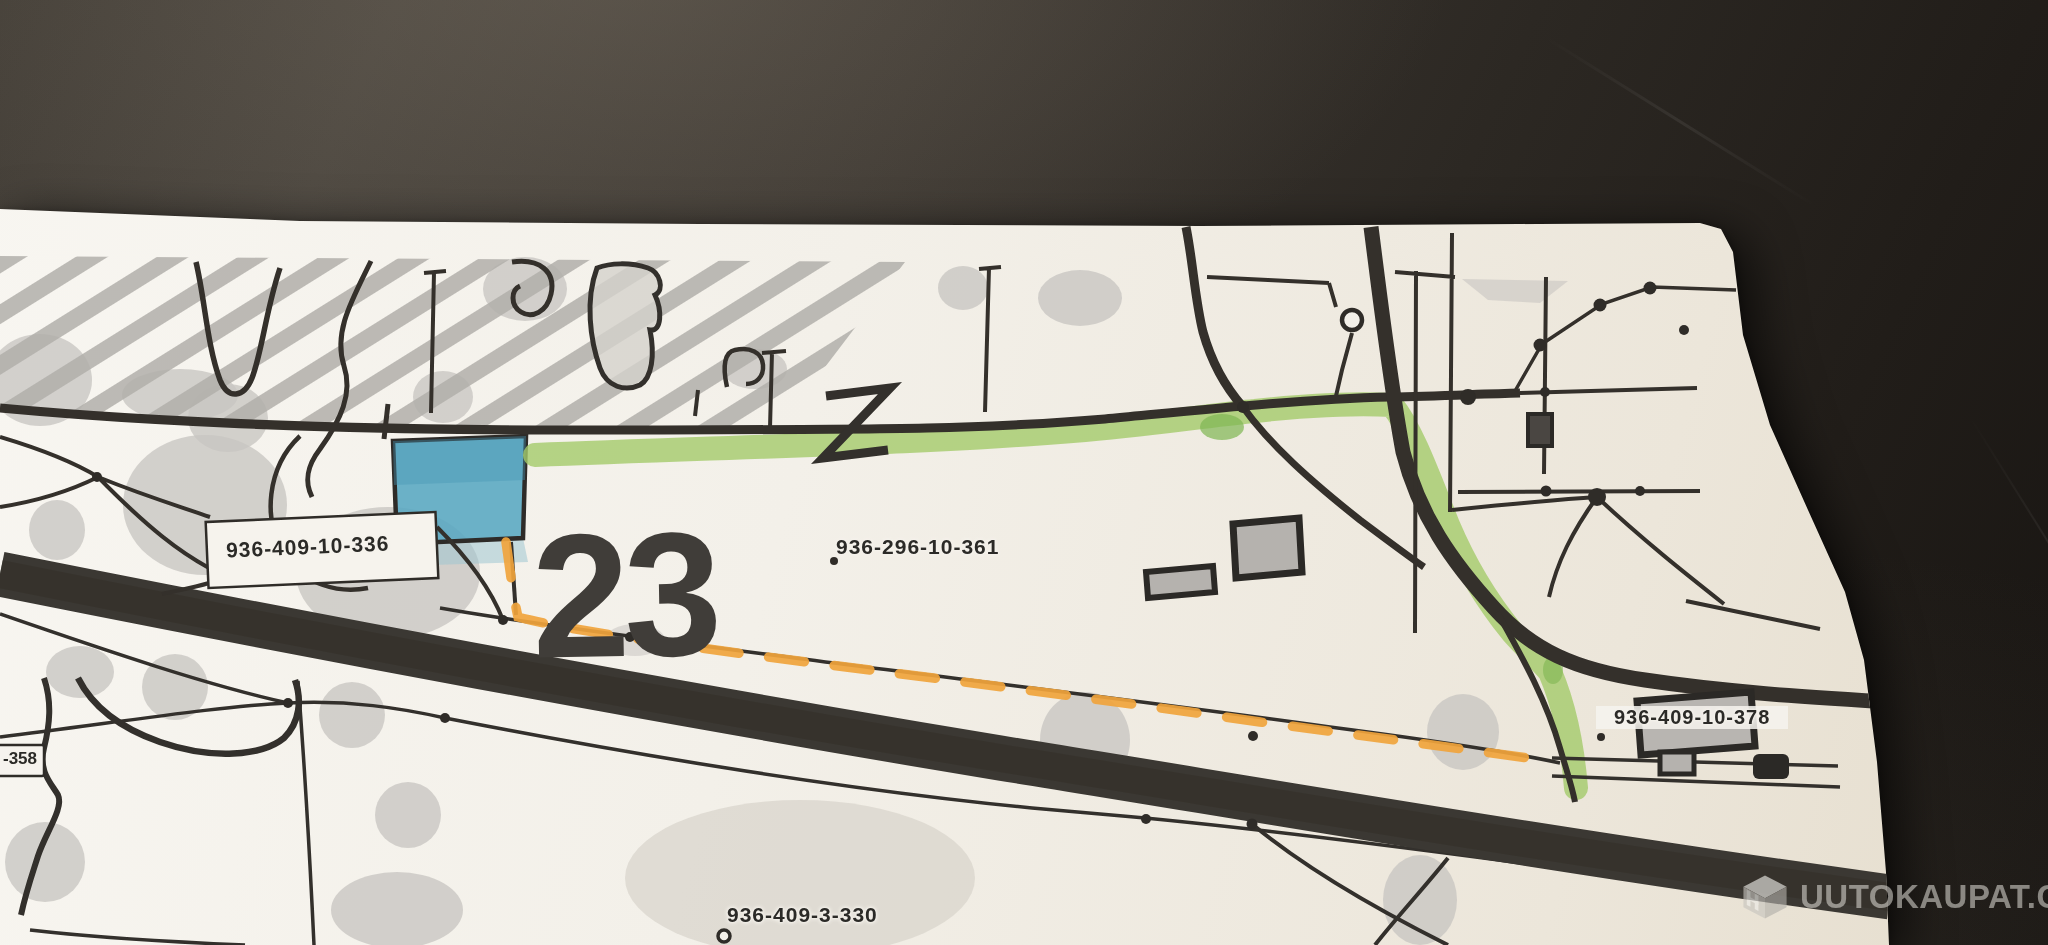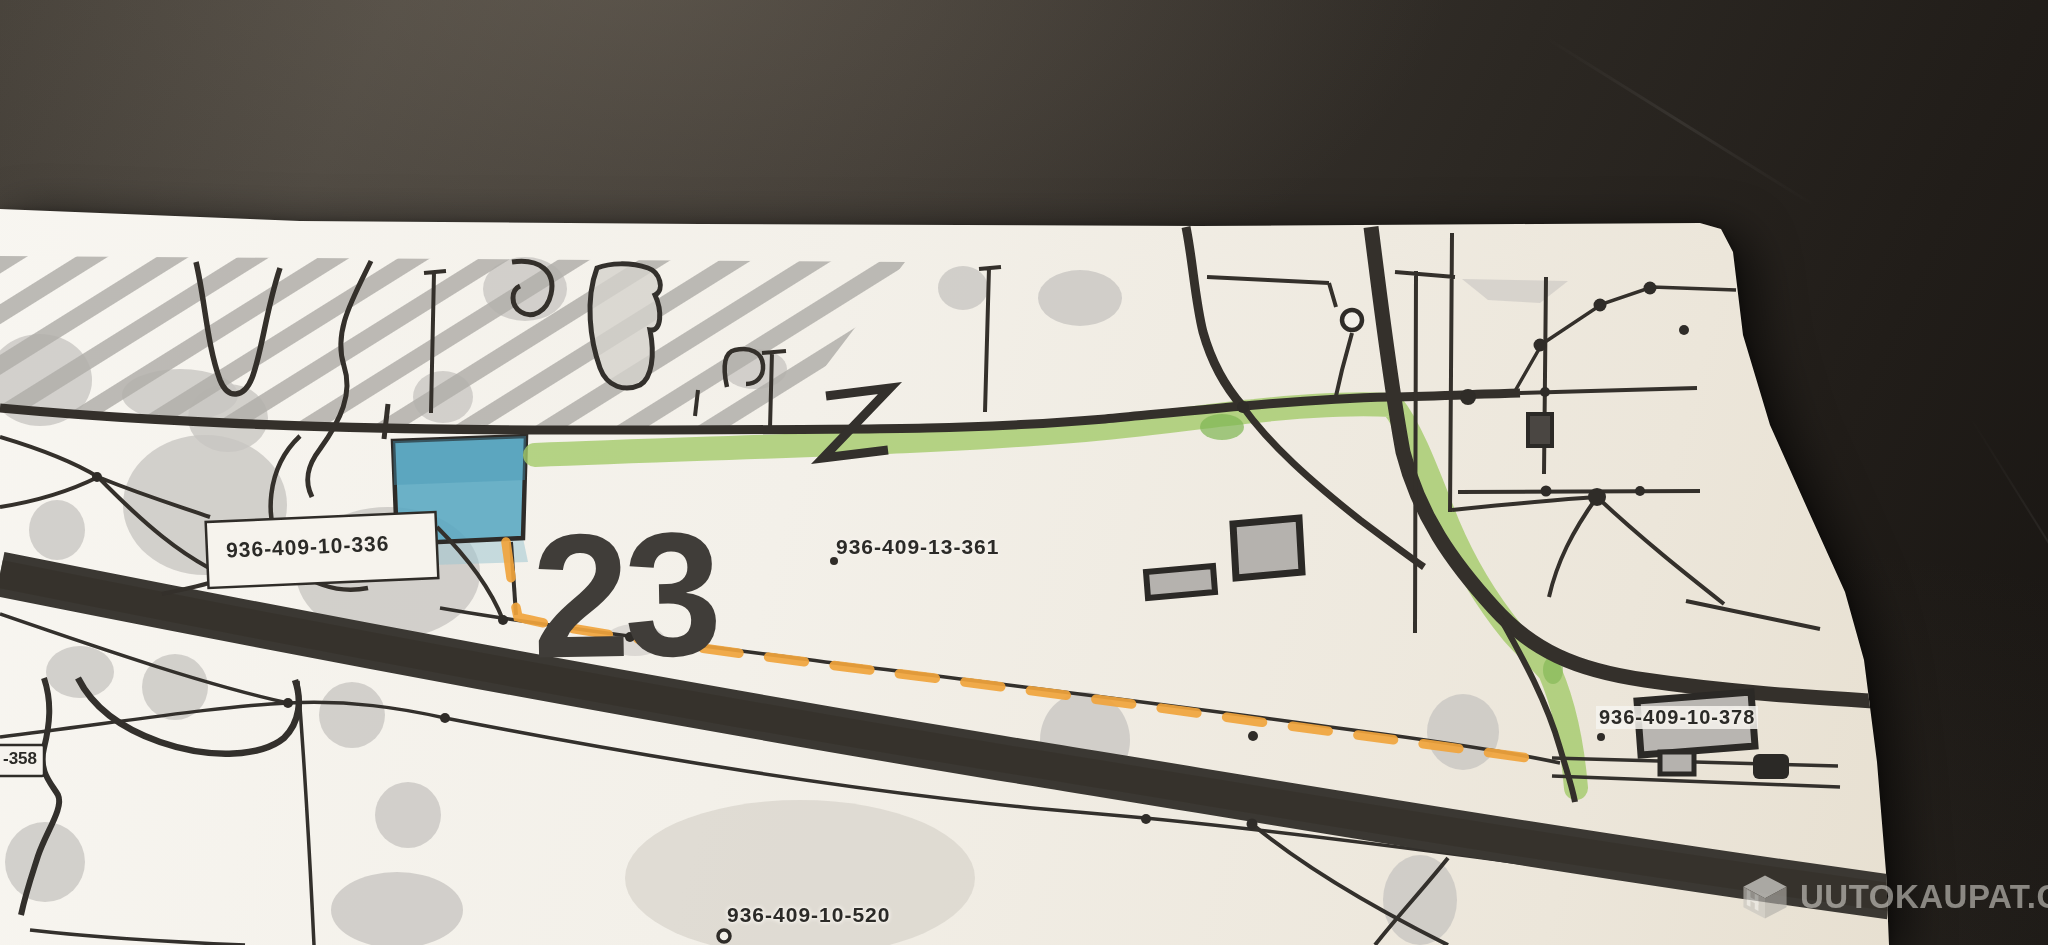--- a/index.html
+++ b/index.html
@@ -18,21 +18,21 @@
   .paper{position:absolute;left:0;top:0;width:2048px;height:945px;
     background:linear-gradient(105deg,#f8f6f1 0%,#f3f0e9 40%,#ece6da 78%,#e5ddcd 100%);
     clip-path:polygon(0px 209px,300px 221px,700px 224px,1200px 226px,1700px 223px,1721px 229px,1733px 252px,1743px 335px,1770px 425px,1808px 510px,1845px 592px,1864px 660px,1877px 762px,1886px 872px,1889px 945px,0px 945px);}
   .paper svg{position:absolute;left:0;top:0;}
   .lbl{position:absolute;color:#2b2a27;font-weight:700;white-space:nowrap;
     text-shadow:0 0 5px #f5f2ec,0 0 4px #f5f2ec,0 0 3px #f5f2ec,0 0 2px #f5f2ec;}
   .lbl-parcel{font-size:21px;letter-spacing:1px;}
   .lbl-23{left:532px;top:494px;font-size:176px;letter-spacing:-6px;color:#403d39;transform:rotate(-1deg);text-shadow:none;}
   .lbl-336{left:226px;top:535px;transform:rotate(-2.5deg);}
   .lbl-361{left:836px;top:535px;}
-  .lbl-378{left:1596px;top:706px;font-size:20px;background:rgba(246,243,238,.85);padding:0 3px;text-align:center;}
+  .lbl-378{left:1596px;top:706px;font-size:20px;background:rgba(246,243,238,.85);padding:0 18px;text-align:center;}
   .lbl-330{left:727px;top:903px;}
   .lbl-358{left:3px;top:749px;font-size:17px;}
   .watermark{position:absolute;left:1740px;top:872px;display:flex;align-items:center;gap:10px;opacity:.62;}
   .watermark .wm-text{font-size:33px;font-weight:700;letter-spacing:.5px;color:rgba(228,225,219,.88);}
 </style>
 </head>
 <body>
 
 <div class="scene">
   <div class="streak s1"></div>
@@ -185,23 +185,23 @@
       </g>
 
       <g>
         <rect x="207" y="517" width="230" height="66" fill="#f6f3ed" stroke="#2f2c28" stroke-width="2.5" transform="rotate(-2.5 322 550)"></rect>
         <rect x="-10" y="745" width="54" height="31" rx="2" fill="#f6f3ee" stroke="#2f2c28" stroke-width="2.5"></rect>
       </g>
     </svg>
 
     <div class="lbl lbl-23">23</div>
     <div class="lbl lbl-parcel lbl-336">936-409-10-336</div>
-    <div class="lbl lbl-parcel lbl-361">936-409-13-361</div>
+    <div class="lbl lbl-parcel lbl-361">936-296-10-361</div>
     <div class="lbl lbl-parcel lbl-378">936-409-10-378</div>
-    <div class="lbl lbl-parcel lbl-330">936-409-10-520</div>
+    <div class="lbl lbl-parcel lbl-330">936-409-3-330</div>
     <div class="lbl lbl-358">-358</div>
   </div>
   </div>
 
   <div class="watermark">
     <svg width="50" height="50" viewBox="0 0 44 44">
       <polygon points="22,3 41,13 22,23 3,13" fill="#f2f0ec"></polygon>
       <polygon points="3,13 22,23 22,41 3,31" fill="#c7c4be"></polygon>
       <polygon points="41,13 22,23 22,41 41,31" fill="#b2afa9"></polygon>
       <g transform="translate(6,15.5) skewY(27.5)" fill="#ecebe7">

